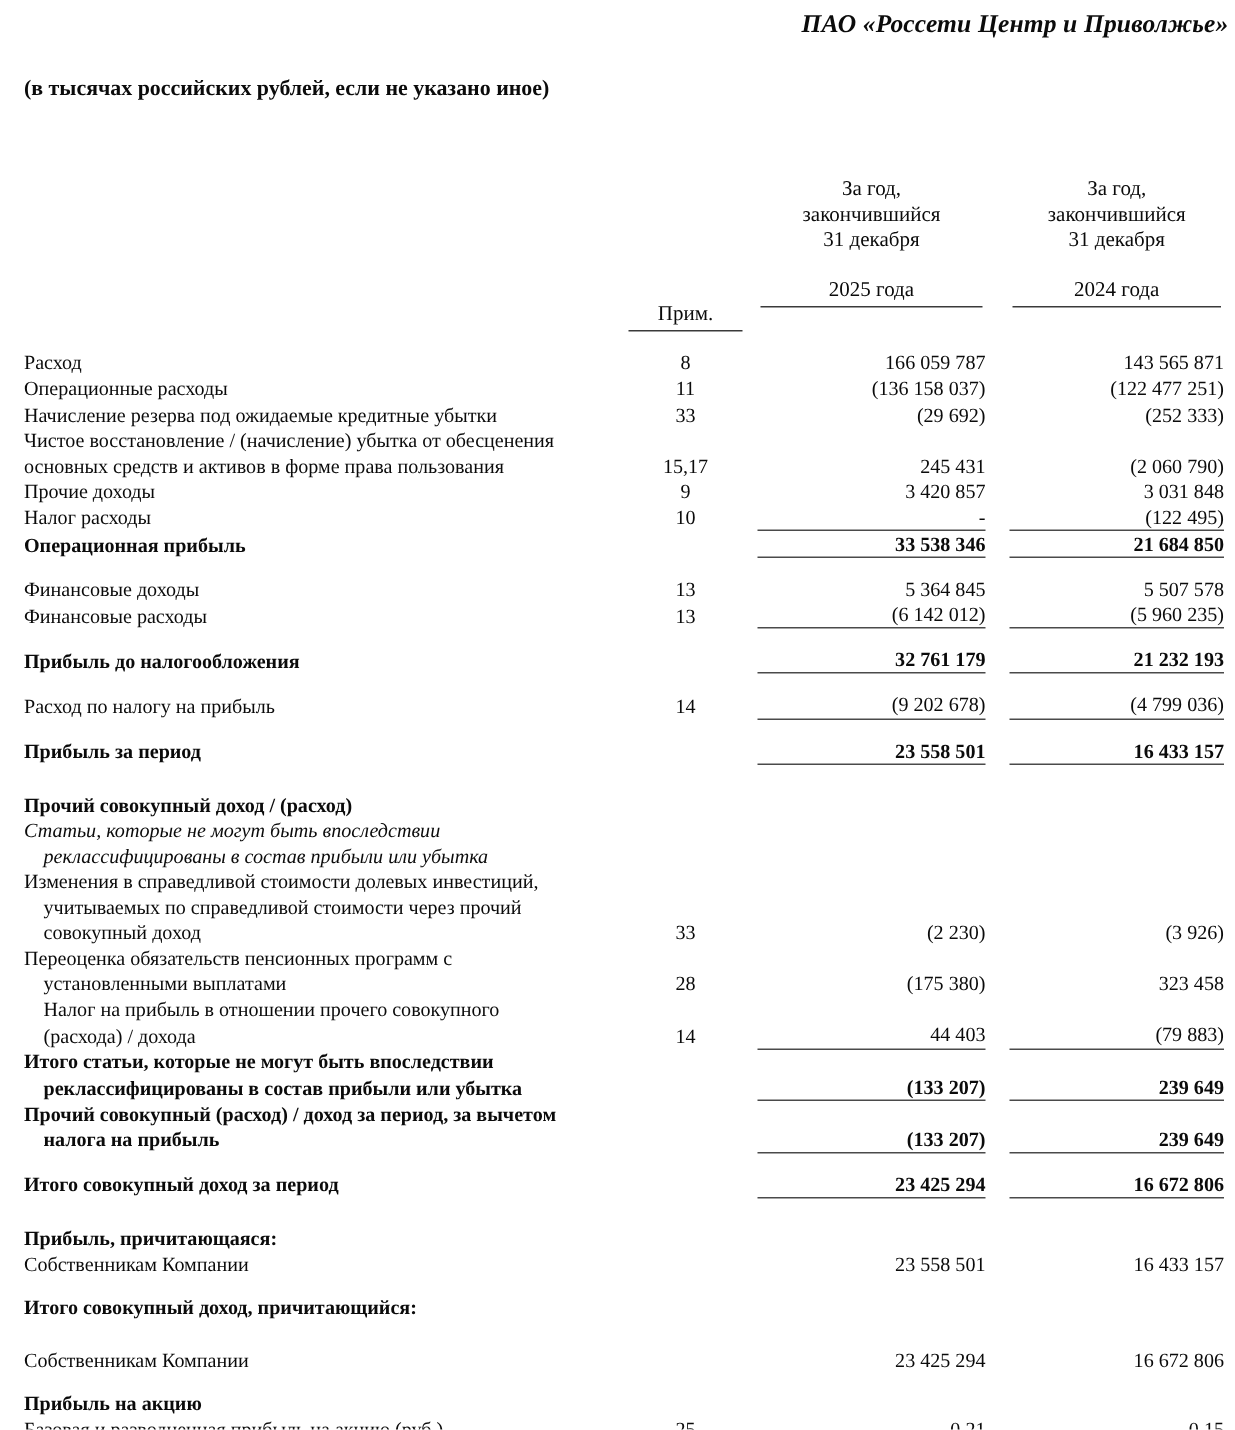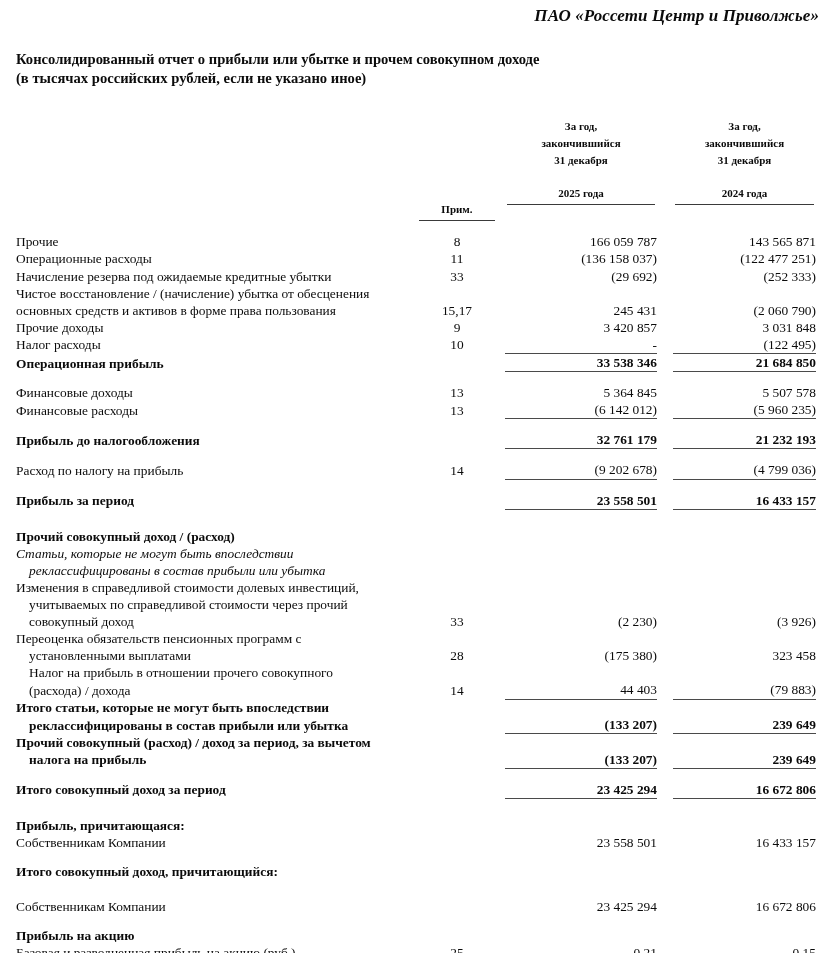--- a/index.html
+++ b/index.html
@@ -66,22 +66,22 @@
 
   table.fin td {
     padding: 0;
     vertical-align: bottom;
     line-height: 17.1px;
   }
 
   
   .hdr-note, .hdr-col {
     text-align: center;
-    font-weight: bold;
-    font-size: 11px;
+    font-weight: normal;
+    font-size: 14px;
     line-height: 16.4px;
     vertical-align: bottom;
   }
   .hdr-note .uline, .hdr-col .uline {
     display: block;
     border-bottom: 1.4px solid #3a3a3a;
     padding-bottom: 2px;
   }
   .hdr-note .uline { margin: 0 10px; }
   .hdr-col  .uline { margin: 16px 2px;  }
@@ -111,21 +111,20 @@
   tr.sp-lg td { height: 18px; line-height: 18px; font-size: 0; }
 </style>
 </head>
 <body>
 
 <div class="page">
 
   <div class="company-line">ПАО «Россети Центр и Приволжье»</div>
 
   <div class="doc-title">
-    <div>Консолидированный отчет о прибыли или убытке и прочем совокупном доходе</div>
     <div>(в тысячах российских рублей, если не указано иное)</div>
   </div>
 
   <table class="fin">
     <colgroup>
       <col class="c-label">
         <col class="c-note">
         <col class="c-cur">
         <col class="c-gap">
         <col class="c-prev">
@@ -150,21 +149,21 @@
           <span>31 декабря</span><br>
           <span class="uline">2024 года</span>
         </td>
       </tr>
 
       <tr class="sp-md">
           <td colspan="5"></td>
         </tr>
 
       <tr>
-        <td class="lbl">Прочие</td>
+        <td class="lbl">Расход</td>
         <td class="note">8</td>
         <td class="num">166 059 787</td>
         <td></td>
         <td class="num">143 565 871</td>
       </tr>
 
       <tr>
         <td class="lbl">Операционные расходы</td>
         <td class="note">11</td>
         <td class="num">(136 158 037)</td>

